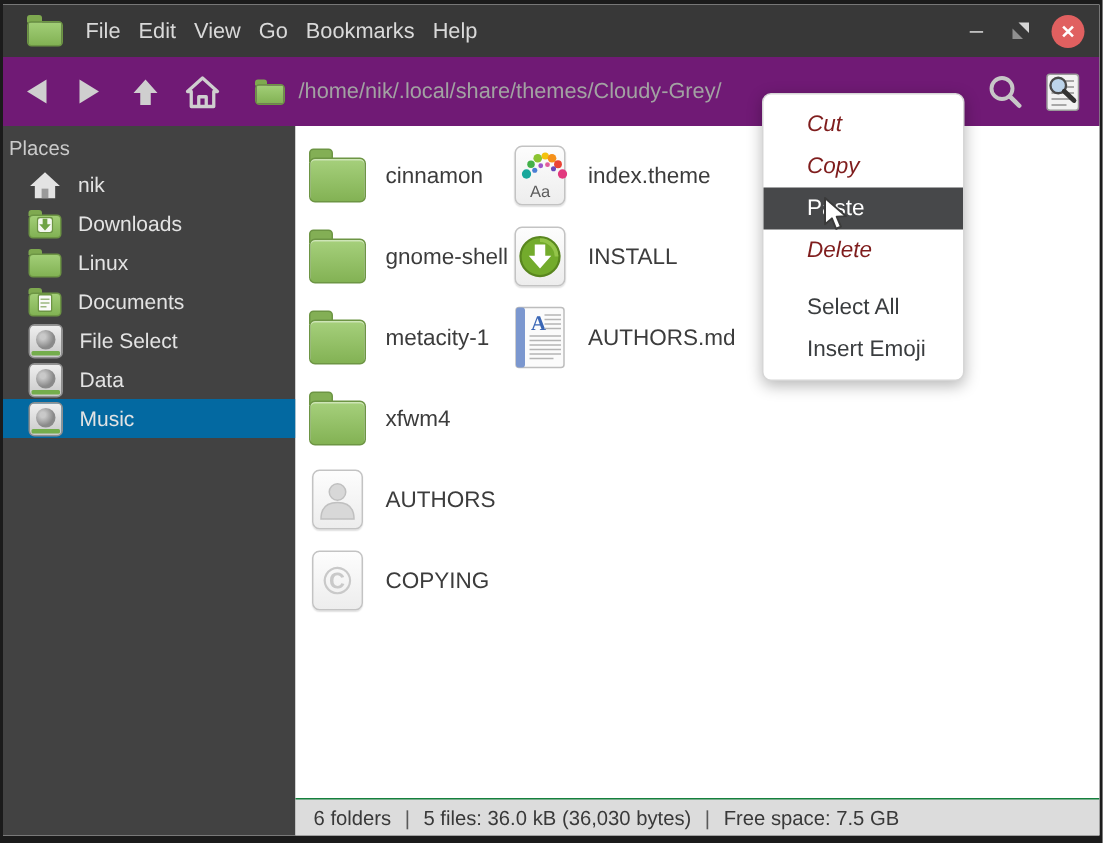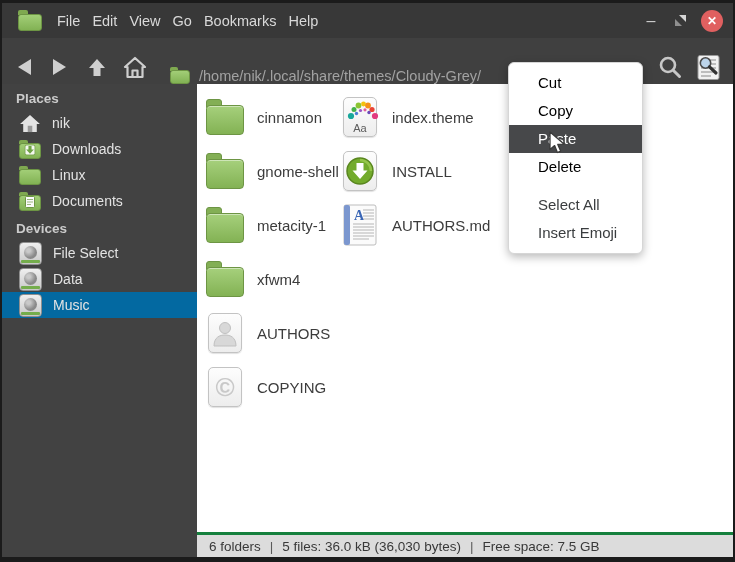--- a/index.html
+++ b/index.html
@@ -14,31 +14,31 @@
   .menubar { height:35px; background:#383838; display:flex; align-items:center; }
   .app-icon { margin-left:16px; }
   .menu-items { display:flex; margin-left:9px; }
   .menu-item { color:#d9d9d9; font-size:14.5px; padding:6px 6px; cursor:default; }
   .win-controls { margin-left:auto; display:flex; align-items:center; gap:14px; margin-right:10px; }
   .btn-min { color:#cfcfcf; font-size:16px; width:18px; text-align:center; line-height:14px; }
   .btn-max svg { display:block; }
   .btn-close { width:22px; height:22px; border-radius:50%; background:#e06060;
     color:#fff; font-size:12px; font-weight:bold; display:flex; align-items:center; justify-content:center; }
   
-  .toolbar { height:46px; background:#404040; display:flex; align-items:flex-end; }
+  .toolbar { height:46px; background:#701a75; display:flex; align-items:center; }
   .nav-btn { width:34px; height:34px; display:flex; align-items:center; justify-content:center; }
   .nav-btn:first-child { margin-left:6px; }
   .pathbar { display:flex; align-items:center; margin-left:18px; flex:1; min-width:0; }
   .path-text { color:#a2a2a2; font-size:14.5px; margin-left:9px; white-space:nowrap; }
   .search-btn { width:34px; height:34px; display:flex; align-items:center; justify-content:center; margin-right:4px; }
   .fsearch-btn { margin-right:8px; }
   
   .body { display:flex; height:473px; }
   .sidebar { width:195px; background:#424242; flex:none; padding-top:4px; }
-  .sb-header { height:22px; line-height:22px; color:#cbcbcb; font-weight:bold; font-size:13.5px; padding-left:14px; }
+  .sb-header { height:22px; line-height:22px; color:#cbcbcb; font-weight:normal; font-size:13.5px; padding-left:4px; }
   .sb-header.second { margin-top:4px; }
   .sb-item { height:26px; display:flex; align-items:center; padding-left:17px; cursor:default; }
   .sb-item .sb-label { color:#e3e3e3; font-size:14px; margin-left:11px; }
   .sb-item.selected { background:#0369a1; }
   
   .mini-folder { position:relative; width:22px; height:19px; }
   .mini-folder .tab { position:absolute; top:0; left:0; width:9px; height:4px; background:#7fa950; border-radius:2px 2px 0 0; }
   .mini-folder .bodyp { position:absolute; top:3px; left:0; right:0; bottom:0;
      background:linear-gradient(180deg,#a2ce77,#82b254); border:1px solid #6d9544; border-radius:3px; }
   .emblem { position:absolute; z-index:2; left:50%; top:55%; transform:translate(-50%,-50%); }
@@ -62,29 +62,29 @@
   .icon-folder .bodyp { position:absolute; top:10px; left:3px; right:3px; bottom:4px;
      background:linear-gradient(180deg,#a6d07c,#83b254); border:1px solid #6d9544; border-radius:4px;
      box-shadow:inset 0 1px 0 rgba(255,255,255,.45); }
   
   .fsq { width:34px; height:40px; border-radius:5px; border:1px solid #c3c3c3;
      background:linear-gradient(180deg,#fdfdfd,#ededed); position:relative;
      display:flex; align-items:center; justify-content:center; box-shadow:0 1px 1px rgba(0,0,0,.12); }
   .aa-label { position:absolute; bottom:2px; width:100%; text-align:center; font-size:11px; color:#5c5c5c; }
   .copy-sym { font-size:26px; color:#c9c9c9; font-weight:bold; line-height:1; }
   
-  .statusbar { height:25px; background:#dcdcdc; border-top:3px solid #15803d;
+  .statusbar { height:25px; background:#dcdcdc; border-top:1px solid #15803d;
      display:flex; align-items:center; padding-left:12px; font-size:13.5px; color:#393939; }
   .statusbar .sep { margin:0 9px; color:#5a5a5a; }
   
   .context-menu { position:absolute; left:506px; top:59px; width:135px; background:#ffffff;
      border:1px solid #d6d6d6; border-radius:6px; padding:6px 0; z-index:10;
      box-shadow:0 3px 10px rgba(0,0,0,.28); }
   .cm-item { height:28px; line-height:28px; padding-left:29px; font-size:15px; color:#3a3d3f; cursor:default; }
-  .cm-item.disabled { color:#000000; }
+  .cm-item.disabled { color:#7f1d1d;font-style:italic; }
   .cm-item.highlighted { background:#47484a; color:#ffffff; }
   .cm-sep { height:10px; }
   .cursor { position:absolute; left:543px; top:128px; z-index:20; }
 </style>
 </head>
 <body>
 
 <div class="window">
 
   <div class="menubar">
@@ -205,21 +205,20 @@
             <g stroke="#9bb77f" stroke-width="1">
                 <line x1="2" y1="3.5" x2="8" y2="3.5"></line>
                 <line x1="2" y1="6" x2="8" y2="6"></line>
                 <line x1="2" y1="8.5" x2="6" y2="8.5"></line>
               </g>
           </svg>
         </div>
         <span class="sb-label">Documents</span>
       </div>
 
-      <div class="sb-header second">Devices</div>
 
       <div class="sb-item">
         <div class="drive-icon">
             <div class="disk"></div>
             <div class="strip"></div>
           </div>
         <span class="sb-label">File Select</span>
       </div>
       <div class="sb-item">
         <div class="drive-icon">

